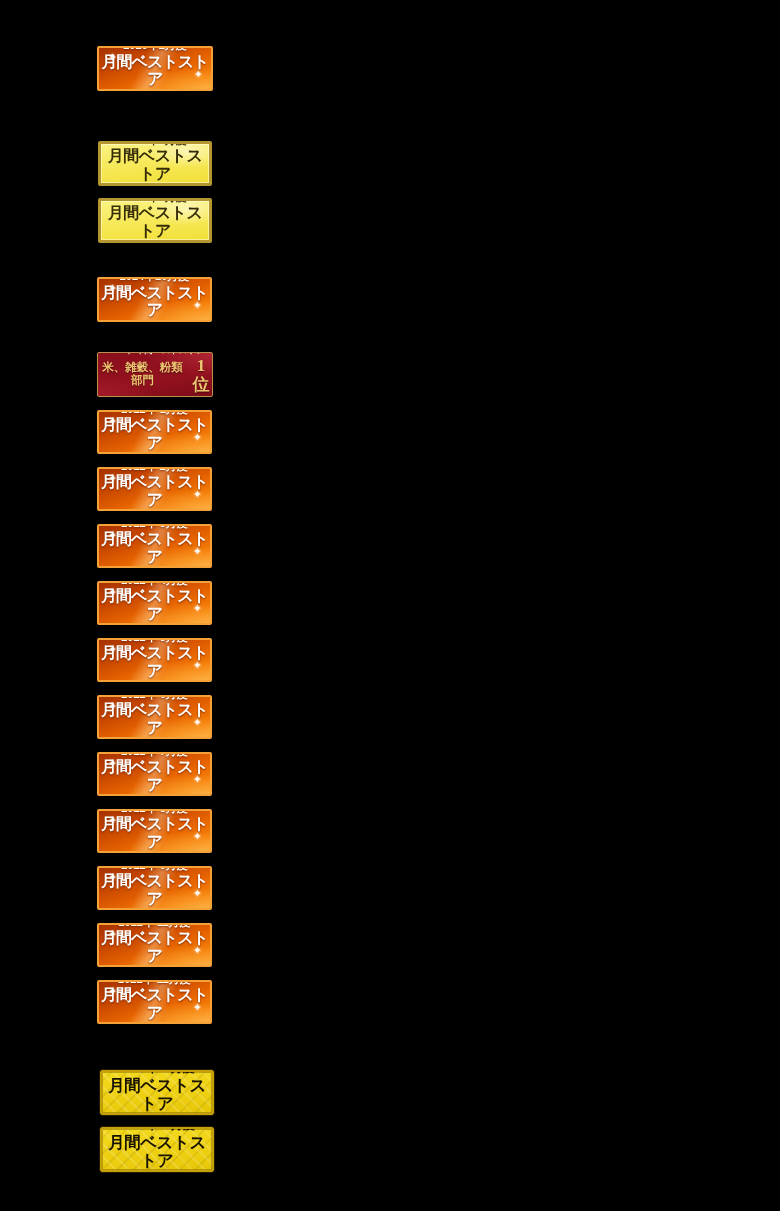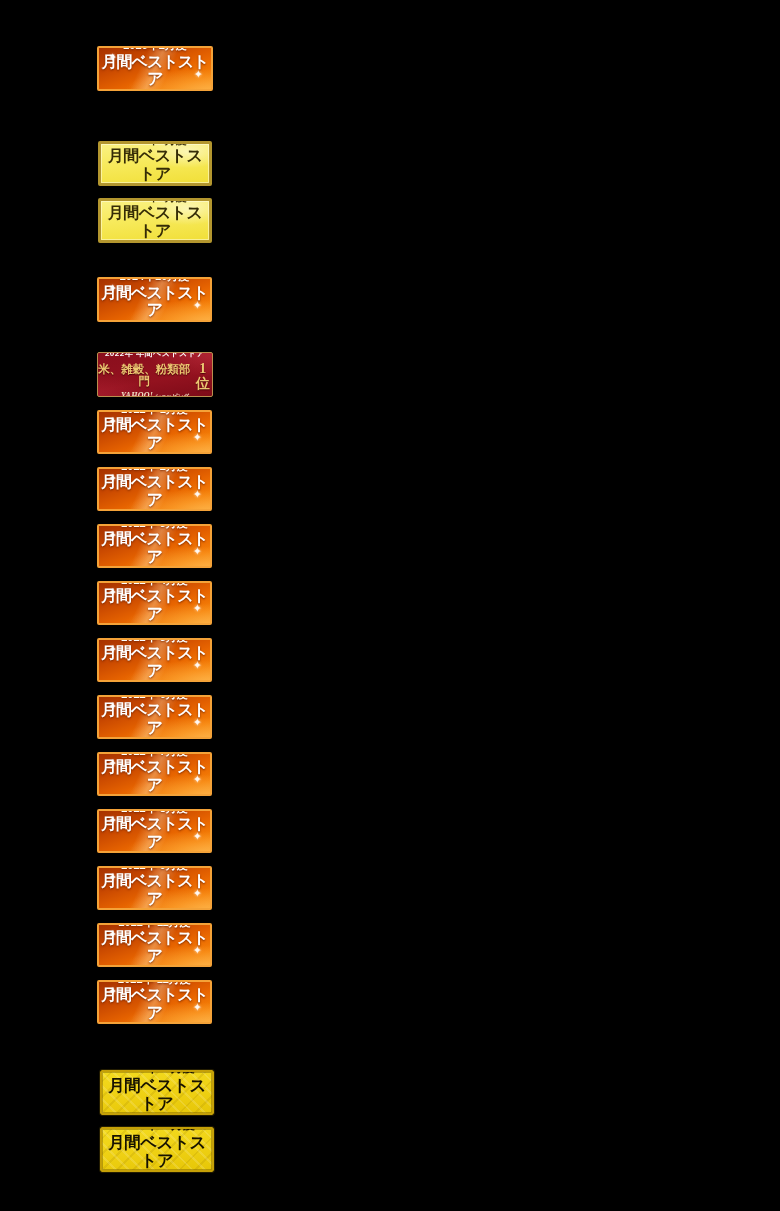--- a/index.html
+++ b/index.html
@@ -71,21 +71,21 @@
   }
   .badge--red .line1 {
     color: #ffffff; font-size: 8px; font-weight: bold; letter-spacing: 0.5px; margin-top: 2px;
   }
   .badge--red .award {
     color: #ecc771; font-weight: bold; margin-top: 2px;
     text-shadow: 0 1px 1px rgba(60,0,5,0.8);
     display: flex; align-items: baseline; justify-content: center; gap: 3px;
   }
   .badge--red .award-text { font-size: 11.5px; }
-  .badge--red .rank { font-size: 14px; font-family: "Liberation Serif", "DejaVu Serif", serif; }
+  .badge--red .rank { font-size: 17px; font-family: "Liberation Serif", "DejaVu Serif", serif; }
   .badge--red .logo { color: #f3e3c8; margin-top: 1px; }
 
   
   .badge--y21 {
     border: 2px solid #c5a007;
     outline: 1px solid #231c00;
     box-shadow: inset 0 0 0 1px rgba(120,95,0,0.45);
     background:
       repeating-linear-gradient(45deg, rgba(255,255,255,0.14) 0 2px, rgba(255,255,255,0) 2px 9px),
       repeating-linear-gradient(-45deg, rgba(150,118,0,0.16) 0 2px, rgba(150,118,0,0) 2px 11px),

